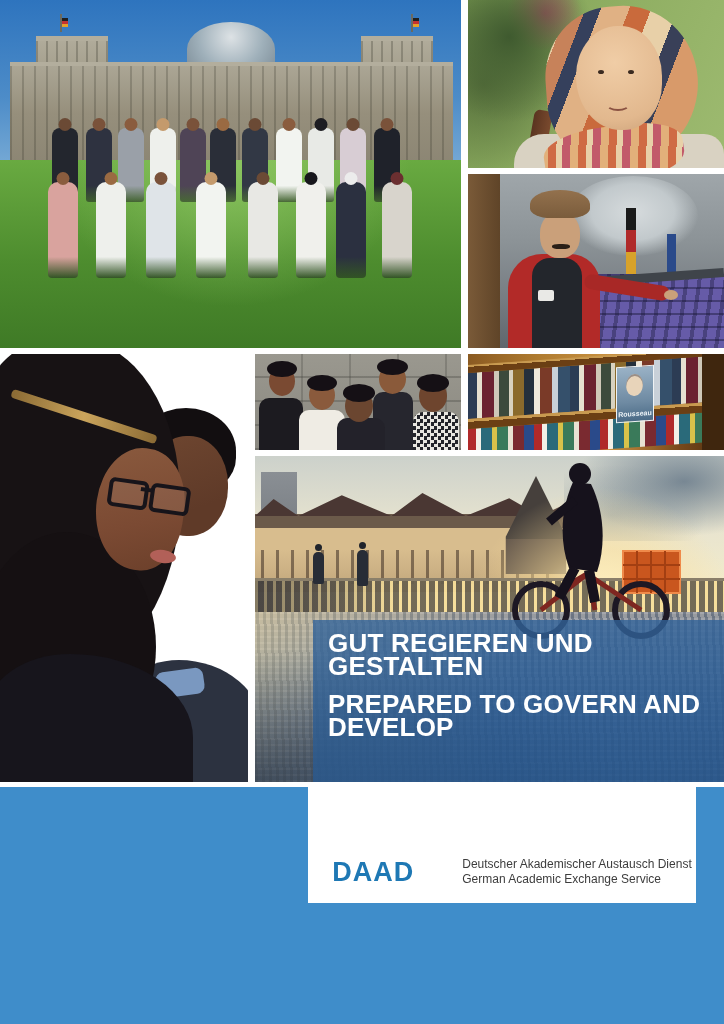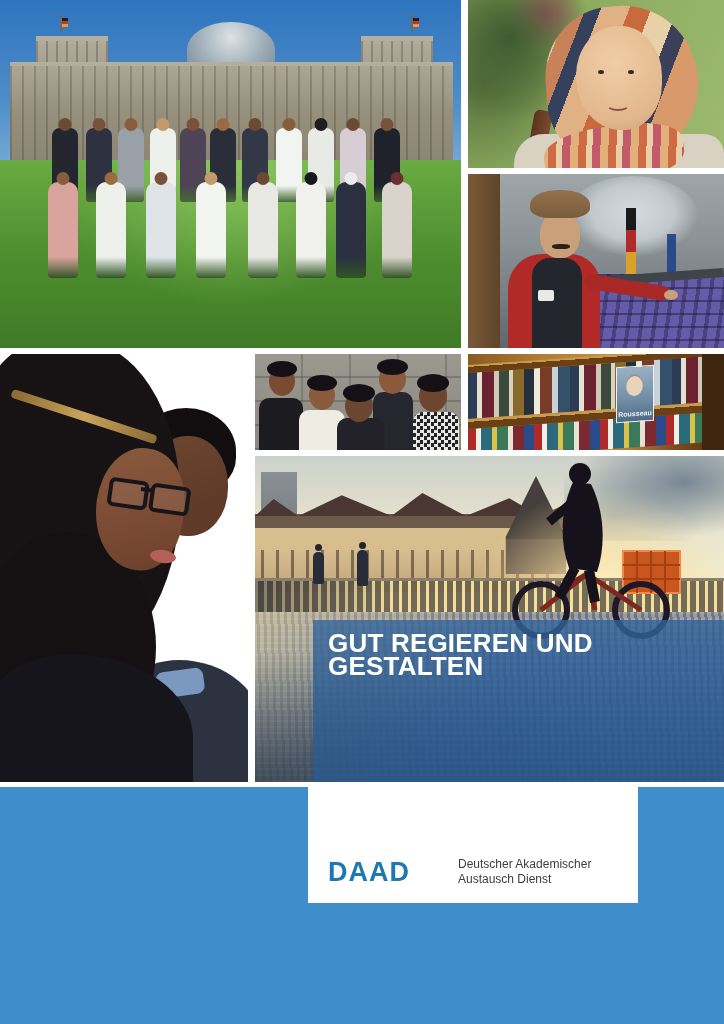--- a/index.html
+++ b/index.html
@@ -188,21 +188,21 @@
   .g-bike{position:absolute;left:248px;top:0;width:190px;height:190px;}
   .g-overlay{position:absolute;left:58px;right:0;top:164px;bottom:0;box-sizing:border-box;
           padding:12px 14px 0 15px;color:#ffffff;
           background:linear-gradient(180deg,rgba(50,100,155,0.78),rgba(42,88,140,0.85));}
   .ov-h{margin:0;font-size:26px;line-height:23px;font-weight:bold;letter-spacing:0.2px;color:#ffffff;}
   .ov-h2{margin-top:15px;}
   .ov-p{margin:6px 0 0;font-size:13.5px;line-height:15px;color:#eef3f8;white-space:pre-line;}
 
   
   .footer-band{position:absolute;left:0;top:787px;width:724px;height:237px;background:#3f8dca;}
-  .logo-box{position:absolute;left:308px;top:787px;width:330px;height:116px;background:#ffffff;
+  .logo-box{position:absolute;left:308px;top:787px;width:388px;height:116px;background:#ffffff;
           box-sizing:border-box;display:flex;align-items:flex-end;padding:0 0 16px 20px;justify-content:center;}
   .logo-row{display:flex;align-items:center;}
   .daad{font-size:27px;font-weight:bold;letter-spacing:1px;color:#1e78b4;line-height:26px;}
   .org{margin-left:48px;font-size:12px;line-height:15px;color:#3d3d3d;}
 </style>
 </head>
 <body>
 
 <div class="page">
 
@@ -329,26 +329,28 @@
       <circle cx="38" cy="154" r="26" stroke="#1d1824" stroke-width="6" fill="none"></circle>
       <circle cx="138" cy="154" r="26" stroke="#1d1824" stroke-width="6" fill="none"></circle>
       <path d="M38,154 L84,118 L138,154 M84,118 L92,154 M60,132 L84,118" stroke="#7e2620" stroke-width="5" fill="none"></path>
       <circle cx="77" cy="18" r="11" fill="#16121c"></circle>
       <path d="M70,26 C58,52 56,84 66,112 L94,116 C104,86 100,52 88,28 Z" fill="#16121c"></path>
       <path d="M72,44 L46,66" stroke="#16121c" stroke-width="9"></path>
       <path d="M72,112 L56,142 M86,114 L92,146" stroke="#16121c" stroke-width="10"></path>
     </svg>
     <div class="g-overlay">
       <h1 class="ov-h">GUT REGIEREN UND GESTALTEN</h1>
+      <h1 class="ov-h ov-h2">PREPARED TO GOVERN AND DEVELOP</h1>
     </div>
   </div>
 
   <div class="footer-band"></div>
   <div class="logo-box">
     <div class="logo-row">
       <span class="daad">DAAD</span>
       <div class="org">
         <div>Deutscher Akademischer Austausch Dienst</div>
+        <div>German Academic Exchange Service</div>
       </div>
     </div>
   </div>
 
 </div>
 
 </body></html>

